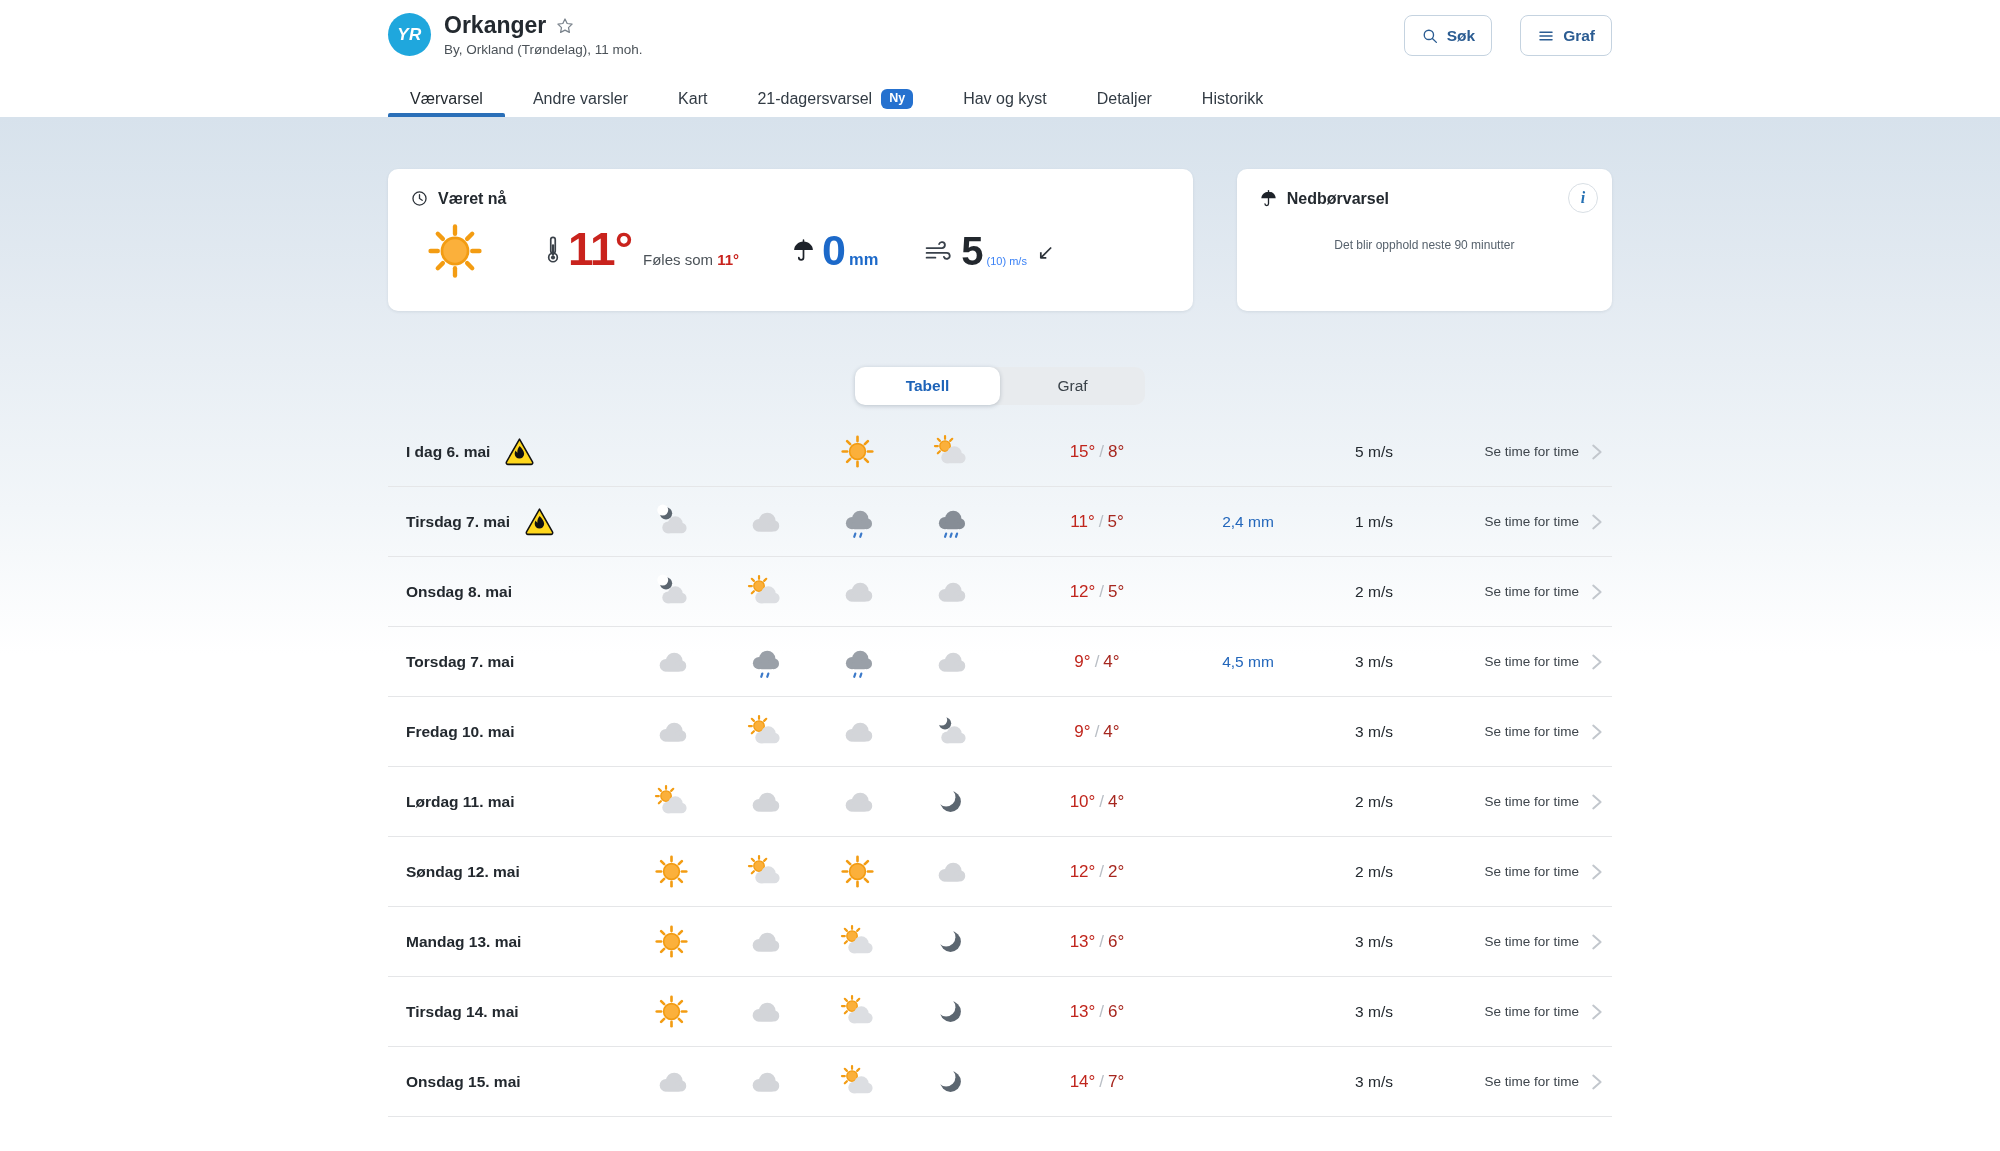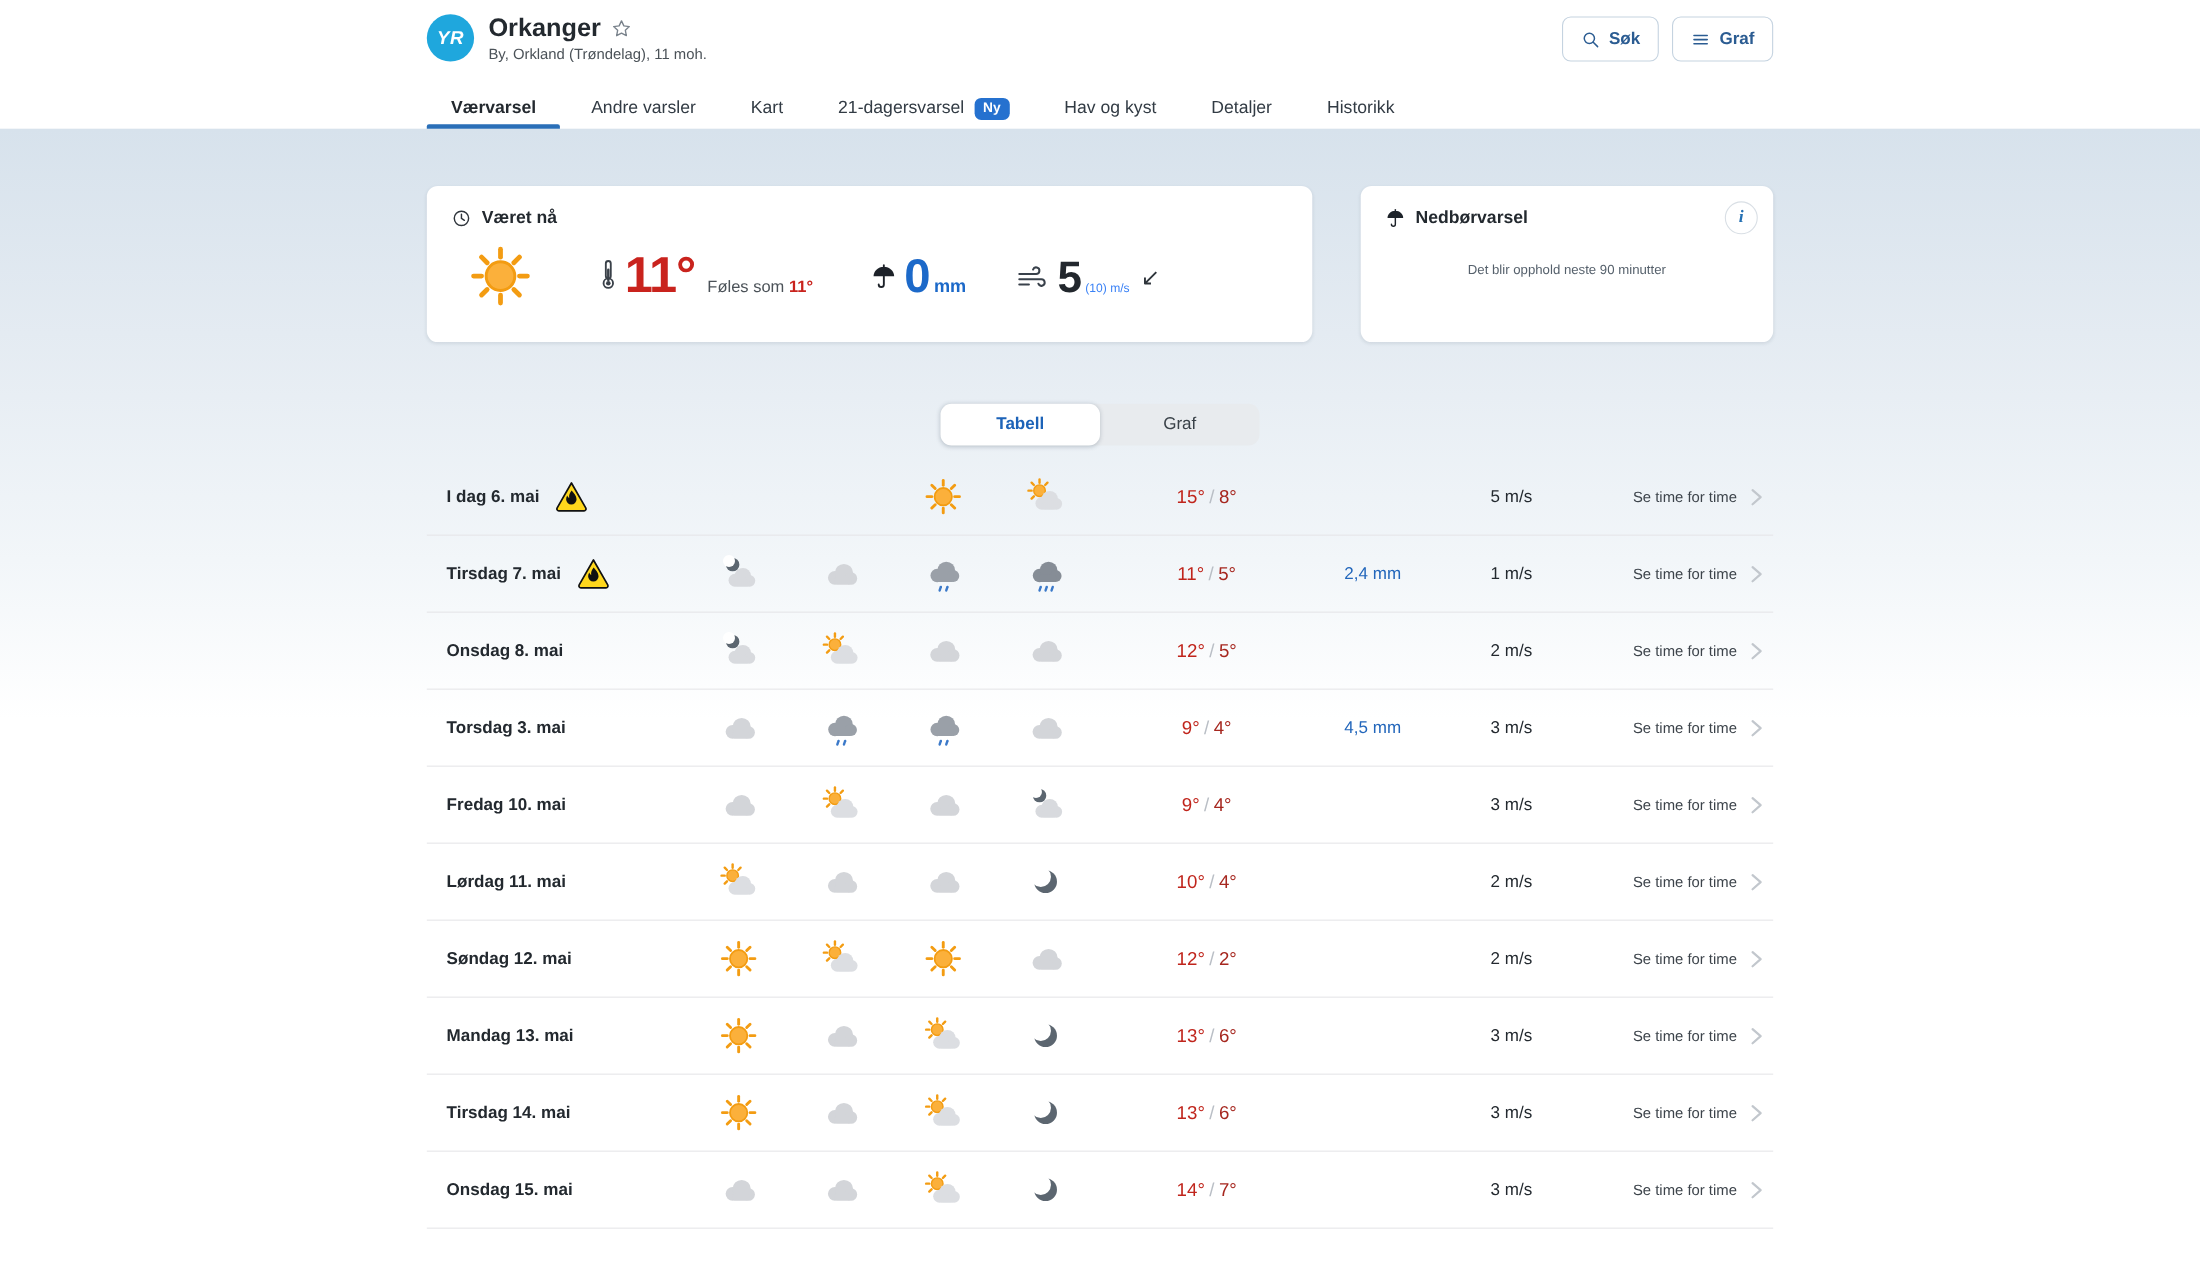--- a/index.html
+++ b/index.html
@@ -18,37 +18,37 @@
     width:43px; height:43px; border-radius:50%; background:#1fa7dd;
     display:flex; align-items:center; justify-content:center;
     color:#fff; font-weight:bold; font-style:italic; font-size:17px; letter-spacing:.5px;
     cursor:pointer; flex:0 0 auto;
   }
   .place-title-row { display:flex; align-items:center; gap:9px; }
   .place-title-row h1 { font-size:23px; font-weight:700; color:#23292f; }
   .star { width:20px; height:20px; display:inline-block; cursor:pointer; }
   .star svg { width:100%; height:100%; }
   .place-sub { font-size:13.5px; color:#4b5258; margin-top:3px; }
-  .top-actions { display:flex; gap:12px; margin-top:3px; }
+  .top-actions { display:flex; gap:28px; margin-top:3px; }
   .tbtn {
     display:flex; align-items:center; gap:8px; background:#fff;
     border:1px solid #c5d3e0; border-radius:8px; height:41px; padding:0 16px;
     color:#2b5c92; font-size:15.5px; font-weight:600; cursor:pointer;
     font-family:inherit;
   }
   .bicon { width:18px; height:18px; display:inline-block; color:#2b5c92; }
   .bicon svg { width:100%; height:100%; }
 
   
   .nav { display:flex; gap:6px; margin-top:6px; }
   .nav-item {
     display:flex; align-items:center; gap:9px; padding:0 22px; height:37px;
     font-size:16px; color:#323b44; cursor:pointer; position:relative; white-space:nowrap;
   }
-  .nav-item.active { font-weight:700; color:#23292f; }
+  .nav-item.active { font-weight:400; color:#23292f; }
   .nav-item.active::after {
     content:""; position:absolute; left:0; right:0; bottom:0; height:4px;
     background:#2a6fb8; border-radius:2px 2px 0 0;
   }
   .badge {
     background:#2571cf; color:#fff; font-size:12.5px; font-weight:600;
     border-radius:6px; padding:2.5px 8px; line-height:1.2;
   }
 
   
@@ -466,21 +466,21 @@
           <div class="wind-cell">2 m/s</div>
           <div class="link-cell">Se time for time</div>
           <div class="chev-cell">
             <span><svg viewBox="0 0 24 24">
                 <path d="M9 5l8 7-8 7" fill="none" stroke="#c2c7cd" stroke-width="2.2" stroke-linecap="round" stroke-linejoin="round"></path>
               </svg></span>
           </div>
         </div>
         <div class="trow">
           <div class="date-cell">
-            <span>Torsdag 3. mai</span>
+            <span>Torsdag 7. mai</span>
           </div>
           <div class="icon-cell">
             <span class="wi"><svg viewBox="0 0 32 32">
                 <g fill="#d3d5d9">
                   <circle cx="11" cy="19.5" r="5.8"></circle>
                   <circle cx="18.5" cy="15.5" r="7.6"></circle>
                   <circle cx="24.3" cy="20" r="5.2"></circle>
                   <rect x="10.5" y="19" width="14.5" height="6.3" rx="3.1"></rect>
                 </g>
               </svg></span>

